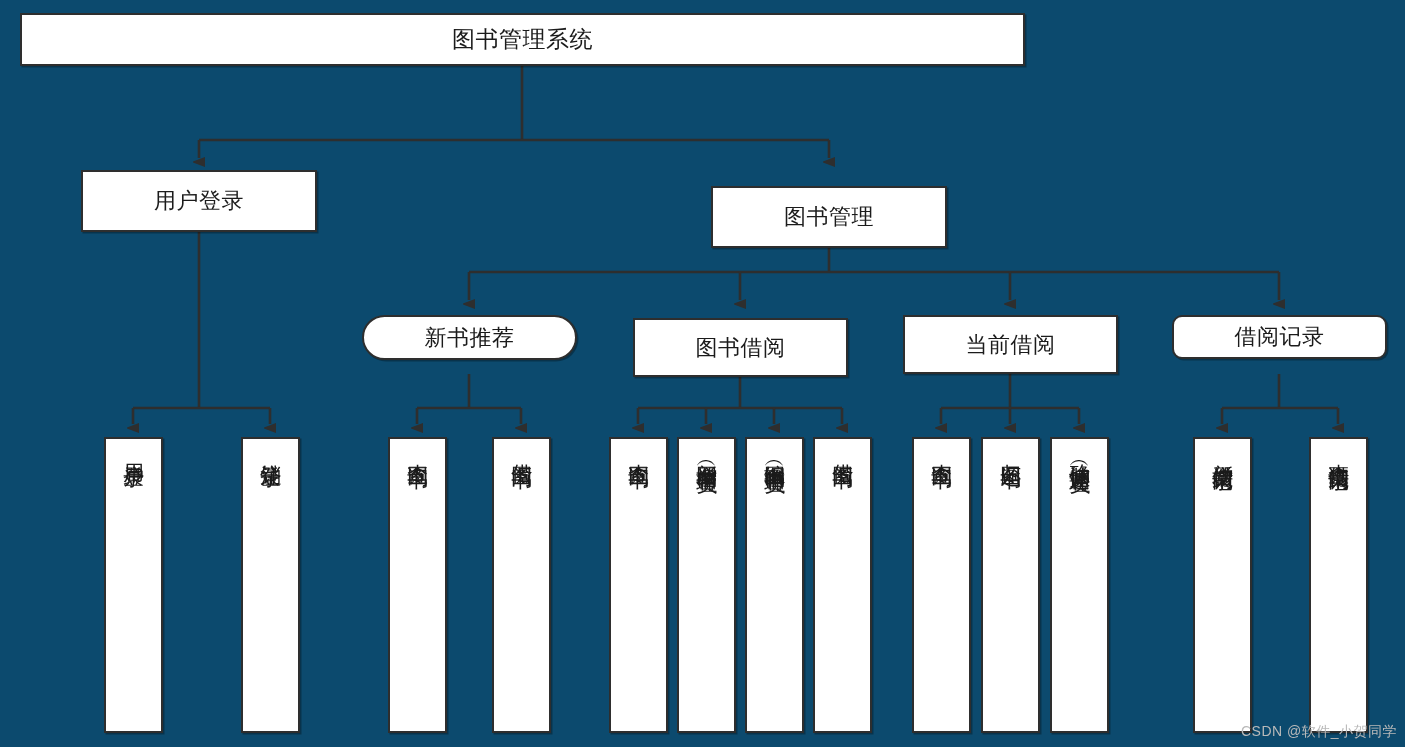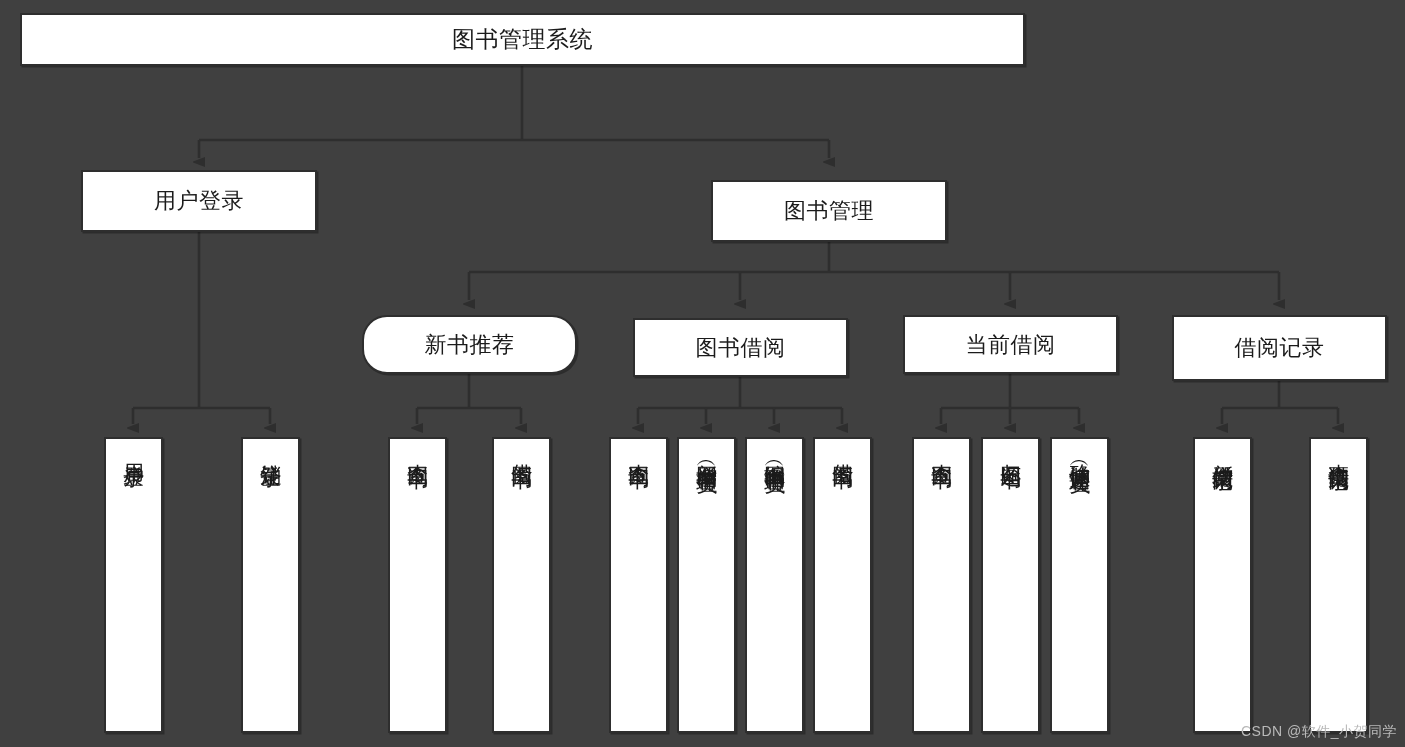--- a/index.html
+++ b/index.html
@@ -7,21 +7,21 @@
     padding: 0;
     background: #ffffff;
   }
   body {
     font-family: "Liberation Sans", "DejaVu Sans", sans-serif;
   }
   #canvas {
     position: relative;
     width: 1405px;
     height: 747px;
-    background: #404040;
+    background: #0c4a6e;
     overflow: hidden;
   }
   svg.edges {
     position: absolute;
     left: 0;
     top: 0;
     width: 1405px;
     height: 747px;
     pointer-events: none;
   }
@@ -126,34 +126,34 @@
     </g>
   </svg>
 
   <div class="node h root" style="left:20px; top:13px; width:1005px; height:53px;">
     <span class="label">图书管理系统</span>
   </div>
 
   <div class="node h" style="left:81px; top:170px; width:236px; height:62px;">
     <span class="label">用户登录</span>
   </div>
-  <div class="node h" style="left:711px; top:180px; width:236px; height:62px;font-family:Liberation Serif, serif;">
+  <div class="node h" style="left:711px; top:186px; width:236px; height:62px;font-family:Liberation Serif, serif;">
     <span class="label">图书管理</span>
   </div>
 
-  <div class="node h" style="left:362px; top:315px; width:215px; height:59px;border-radius:25px;">
+  <div class="node h" style="left:362px; top:315px; width:215px; height:45px;border-radius:25px;">
     <span class="label">新书推荐</span>
   </div>
   <div class="node h" style="left:633px; top:318px; width:215px; height:59px;">
     <span class="label">图书借阅</span>
   </div>
   <div class="node h" style="left:903px; top:315px; width:215px; height:59px;">
     <span class="label">当前借阅</span>
   </div>
-  <div class="node h" style="left:1172px; top:315px; width:215px; height:66px;">
+  <div class="node h" style="left:1172px; top:315px; width:215px; height:44px;border-radius:10px;">
     <span class="label">借阅记录</span>
   </div>
 
   <div class="node v" style="left:104px; top:437px; width:59px; height:296px;">
     <span class="label">用户登录</span>
   </div>
   <div class="node v" style="left:241px; top:437px; width:59px; height:296px;">
     <span class="label">注销登录</span>
   </div>
 

